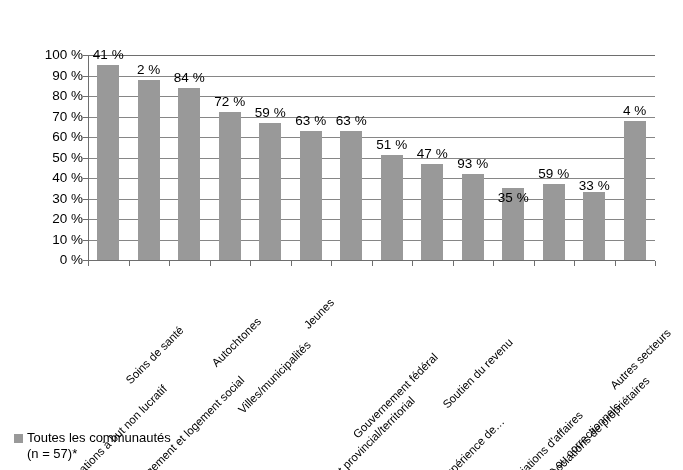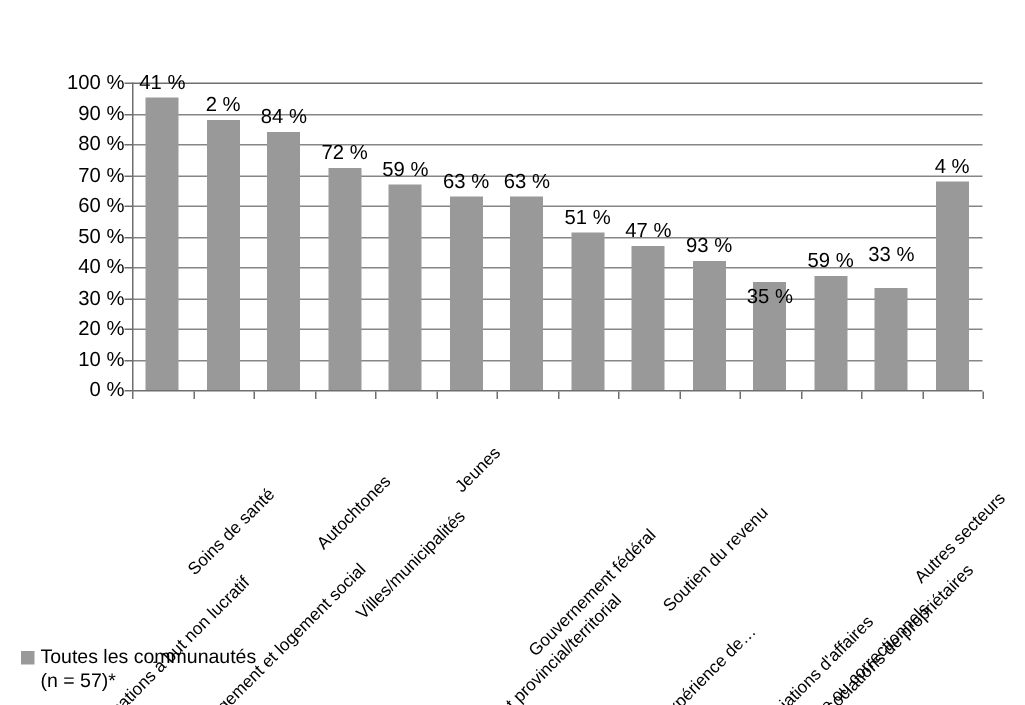--- a/index.html
+++ b/index.html
@@ -255,21 +255,21 @@
       <div class="bar-label" style="left: 279.75px; top: 83.45px;">51 %</div>
       <div class="bar" title="Personnes ayant vécu l'expérience de…: 47 %" style="left: 333.25px; height: 96.35px; background: rgb(153, 153, 153);"></div>
       <div class="bar-label" style="left: 320.25px; top: 91.65px;">47 %</div>
       <div class="bar" title="Soutien du revenu: 42 %" style="left: 373.75px; height: 86.1px; background: rgb(153, 153, 153);"></div>
       <div class="bar-label" style="left: 360.75px; top: 101.9px;">93 %</div>
       <div class="bar" title="Secteur privé et associations d'affaires: 35 %" style="left: 414.25px; height: 71.75px; background: rgb(153, 153, 153);"></div>
       <div class="bar-label" style="left: 401.25px; top: 116.25px; margin-top: 20px;">35 %</div>
       <div class="bar" title="Services de police ou correctionnels: 37 %" style="left: 454.75px; height: 75.85px; background: rgb(153, 153, 153);"></div>
       <div class="bar-label" style="left: 441.75px; top: 112.15px;">59 %</div>
       <div class="bar" title="Associations de propriétaires: 33 %" style="left: 495.25px; height: 67.65px; background: rgb(153, 153, 153);"></div>
-      <div class="bar-label" style="left: 482.25px; top: 108px;">33 %</div>
+      <div class="bar-label" style="left: 482.25px; top: 124px;">33 %</div>
       <div class="bar" title="Autres secteurs: 68 %" style="left: 535.75px; height: 139.4px; background: rgb(153, 153, 153);"></div>
       <div class="bar-label" style="left: 522.75px; top: 48.6px;">4 %</div>
     </div>
 
   <div class="cat-layer" id="cats">
       <div class="cat-label" style="left: 114.25px; top: 270px; transform: rotate(-45deg) translateX(-100%);">Organisations à but non lucratif</div>
       <div class="cat-label" style="left: 154.75px; top: 270px; transform: rotate(-45deg) translateX(-100%);">Soins de santé</div>
       <div class="cat-label" style="left: 195.25px; top: 270px; transform: rotate(-45deg) translateX(-100%);">Logement et logement social</div>
       <div class="cat-label" style="left: 235.75px; top: 270px; transform: rotate(-45deg) translateX(-100%);">Autochtones</div>
       <div class="cat-label" style="left: 276.25px; top: 270px; transform: rotate(-45deg) translateX(-100%);">Villes/municipalités</div>

